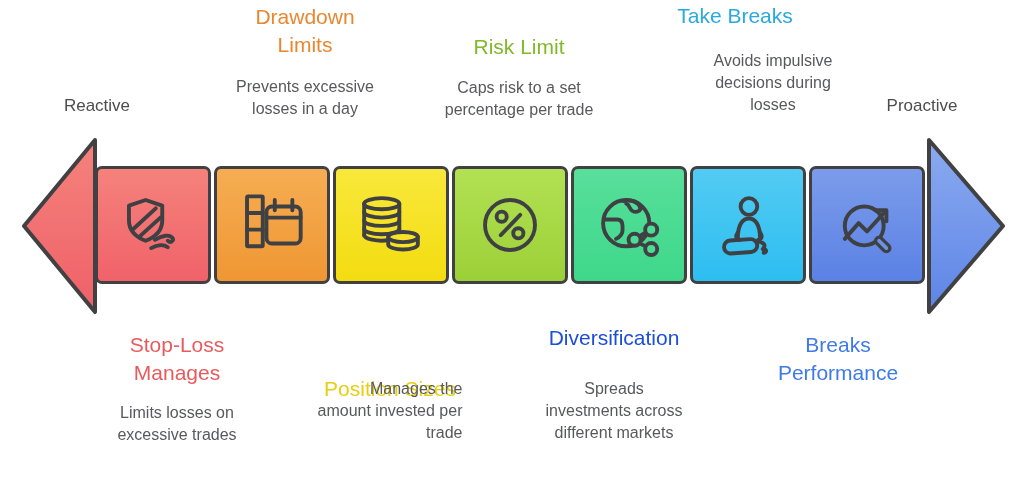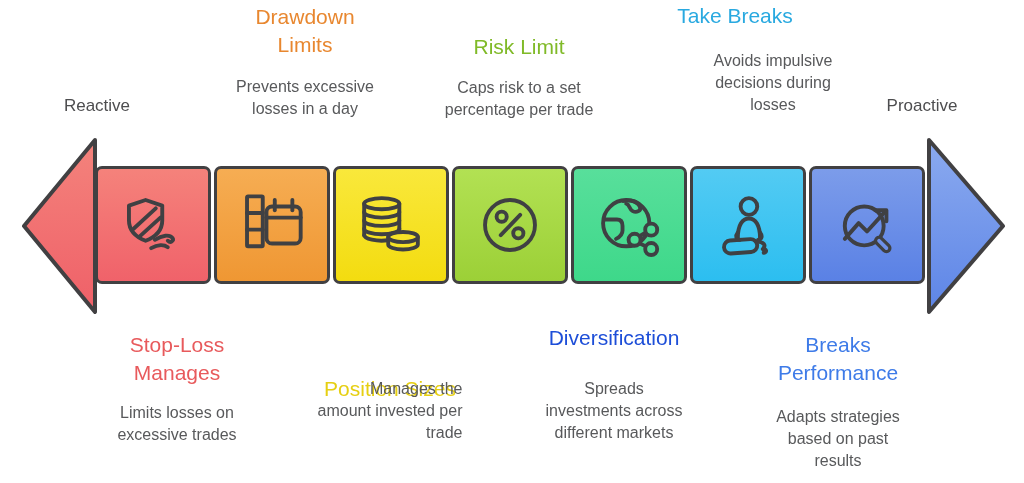--- a/index.html
+++ b/index.html
@@ -64,23 +64,20 @@
 amount invested per
 trade</div>
 
   <div class="centered strategy-title" style="left: 614px; top: 324px; color: #1d4ed8;">Diversification</div>
   <div class="centered strategy-desc" style="left:614px; top:378px;">Spreads
 investments across
 different markets</div>
 
   <div class="centered strategy-title" style="left: 838px; top: 331px; color: rgb(62, 123, 232);">Breaks
 Performance</div>
-  <div class="centered strategy-desc" style="left:838px; top:406px;">Adapts strategies
-based on past
-results</div>
 
   <svg class="head head-left" width="78" height="178" viewBox="0 0 78 178">
     <defs>
       <linearGradient id="gradL" x1="0" y1="0" x2="0" y2="1">
         <stop offset="0" stop-color="#F4837C"></stop>
           <stop offset="1" stop-color="#EF6068"></stop>
       </linearGradient>
     </defs>
     <path d="M75 3 L4 89 L75 175 Z" fill="url(#gradL)" stroke="#414042" stroke-width="4" stroke-linejoin="round"></path>
   </svg>

